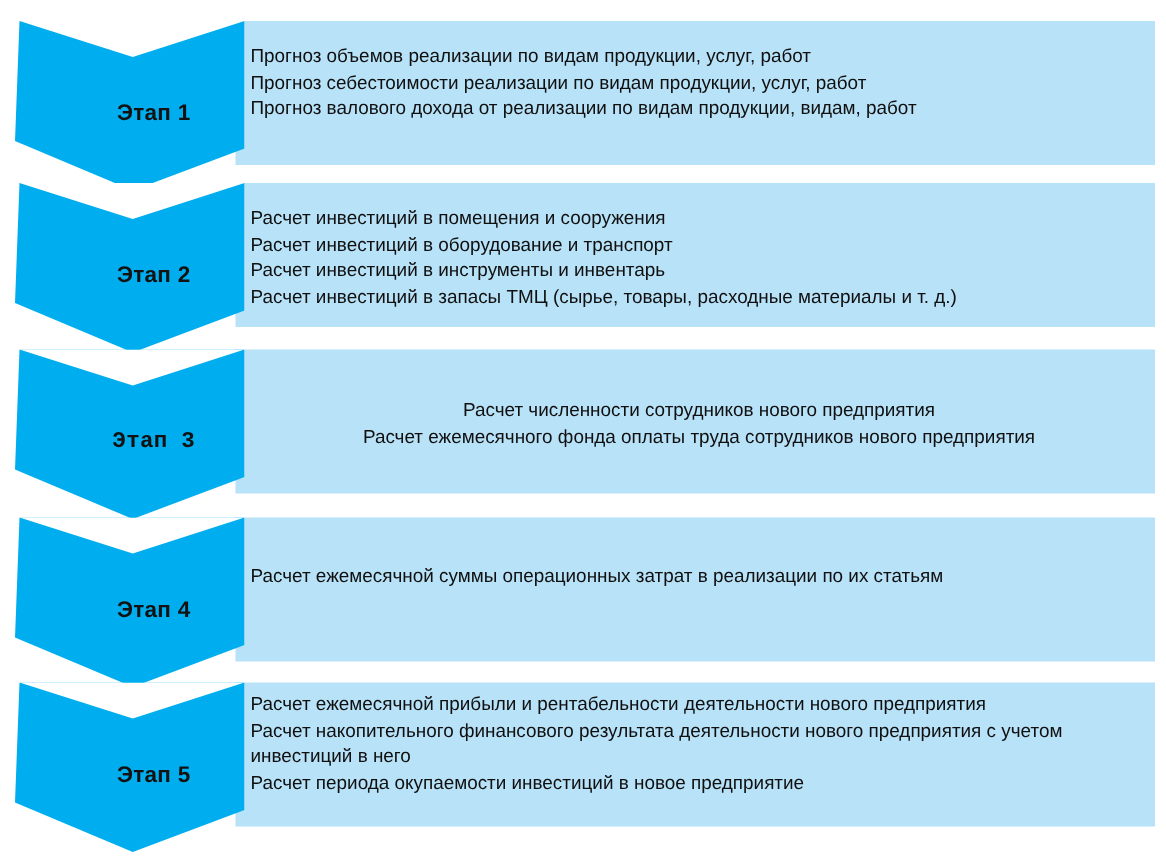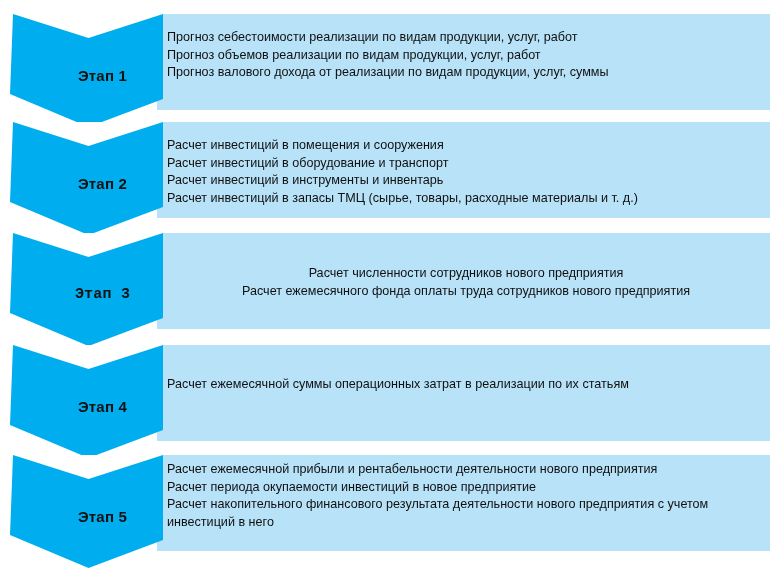--- a/index.html
+++ b/index.html
@@ -87,23 +87,23 @@
     <div class="stage-row" style="top: 14px; height: 113px;">
       <div class="stage-panel" style="height: 96px; background: rgb(184, 226, 248);"></div>
       <div class="stage-chevron" style="height: 113px;">
         <svg viewBox="0 0 153 113" preserveAspectRatio="none" xmlns="http://www.w3.org/2000/svg">
           <polygon points="3,0 153,0 153,85 78.5,113 0,80 3,0" fill="#00AEEF"></polygon>
           <polygon points="3,0 78.5,24 153,0" fill="#ffffff"></polygon>
         </svg>
       </div>
       <div class="stage-label" style="top: 54px;">Этап 1</div>
       <div class="stage-lines" style="top: 15px;">
+        <div class="stage-line">Прогноз объемов реализации по видам продукции, услуг, работ</div>
         <div class="stage-line">Прогноз себестоимости реализации по видам продукции, услуг, работ</div>
-        <div class="stage-line">Прогноз объемов реализации по видам продукции, услуг, работ</div>
-        <div class="stage-line">Прогноз валового дохода от реализации по видам продукции, услуг, суммы</div>
+        <div class="stage-line">Прогноз валового дохода от реализации по видам продукции, видам, работ</div>
       </div>
     </div>
     <div class="stage-row" style="top: 122px; height: 113px;">
       <div class="stage-panel" style="height: 96px; background: rgb(184, 226, 248);"></div>
       <div class="stage-chevron" style="height: 113px;">
         <svg viewBox="0 0 153 113" preserveAspectRatio="none" xmlns="http://www.w3.org/2000/svg">
           <polygon points="3,0 153,0 153,85 78.5,113 0,80 3,0" fill="#00AEEF"></polygon>
           <polygon points="3,0 78.5,24 153,0" fill="#ffffff"></polygon>
         </svg>
       </div>
@@ -146,17 +146,17 @@
       <div class="stage-panel" style="height: 96px; background: rgb(184, 226, 248);"></div>
       <div class="stage-chevron" style="height: 113px;">
         <svg viewBox="0 0 153 113" preserveAspectRatio="none" xmlns="http://www.w3.org/2000/svg">
           <polygon points="3,0 153,0 153,85 78.5,113 0,80 3,0" fill="#00AEEF"></polygon>
           <polygon points="3,0 78.5,24 153,0" fill="#ffffff"></polygon>
         </svg>
       </div>
       <div class="stage-label" style="top: 54px;">Этап 5</div>
       <div class="stage-lines" style="top: 6px;">
         <div class="stage-line">Расчет ежемесячной прибыли и рентабельности деятельности нового предприятия</div>
+        <div class="stage-line">Расчет накопительного финансового результата деятельности нового предприятия с учетом инвестиций в него</div>
         <div class="stage-line">Расчет периода окупаемости инвестиций в новое предприятие</div>
-        <div class="stage-line">Расчет накопительного финансового результата деятельности нового предприятия с учетом инвестиций в него</div>
       </div>
     </div>
   </div>
 
 </body></html>

